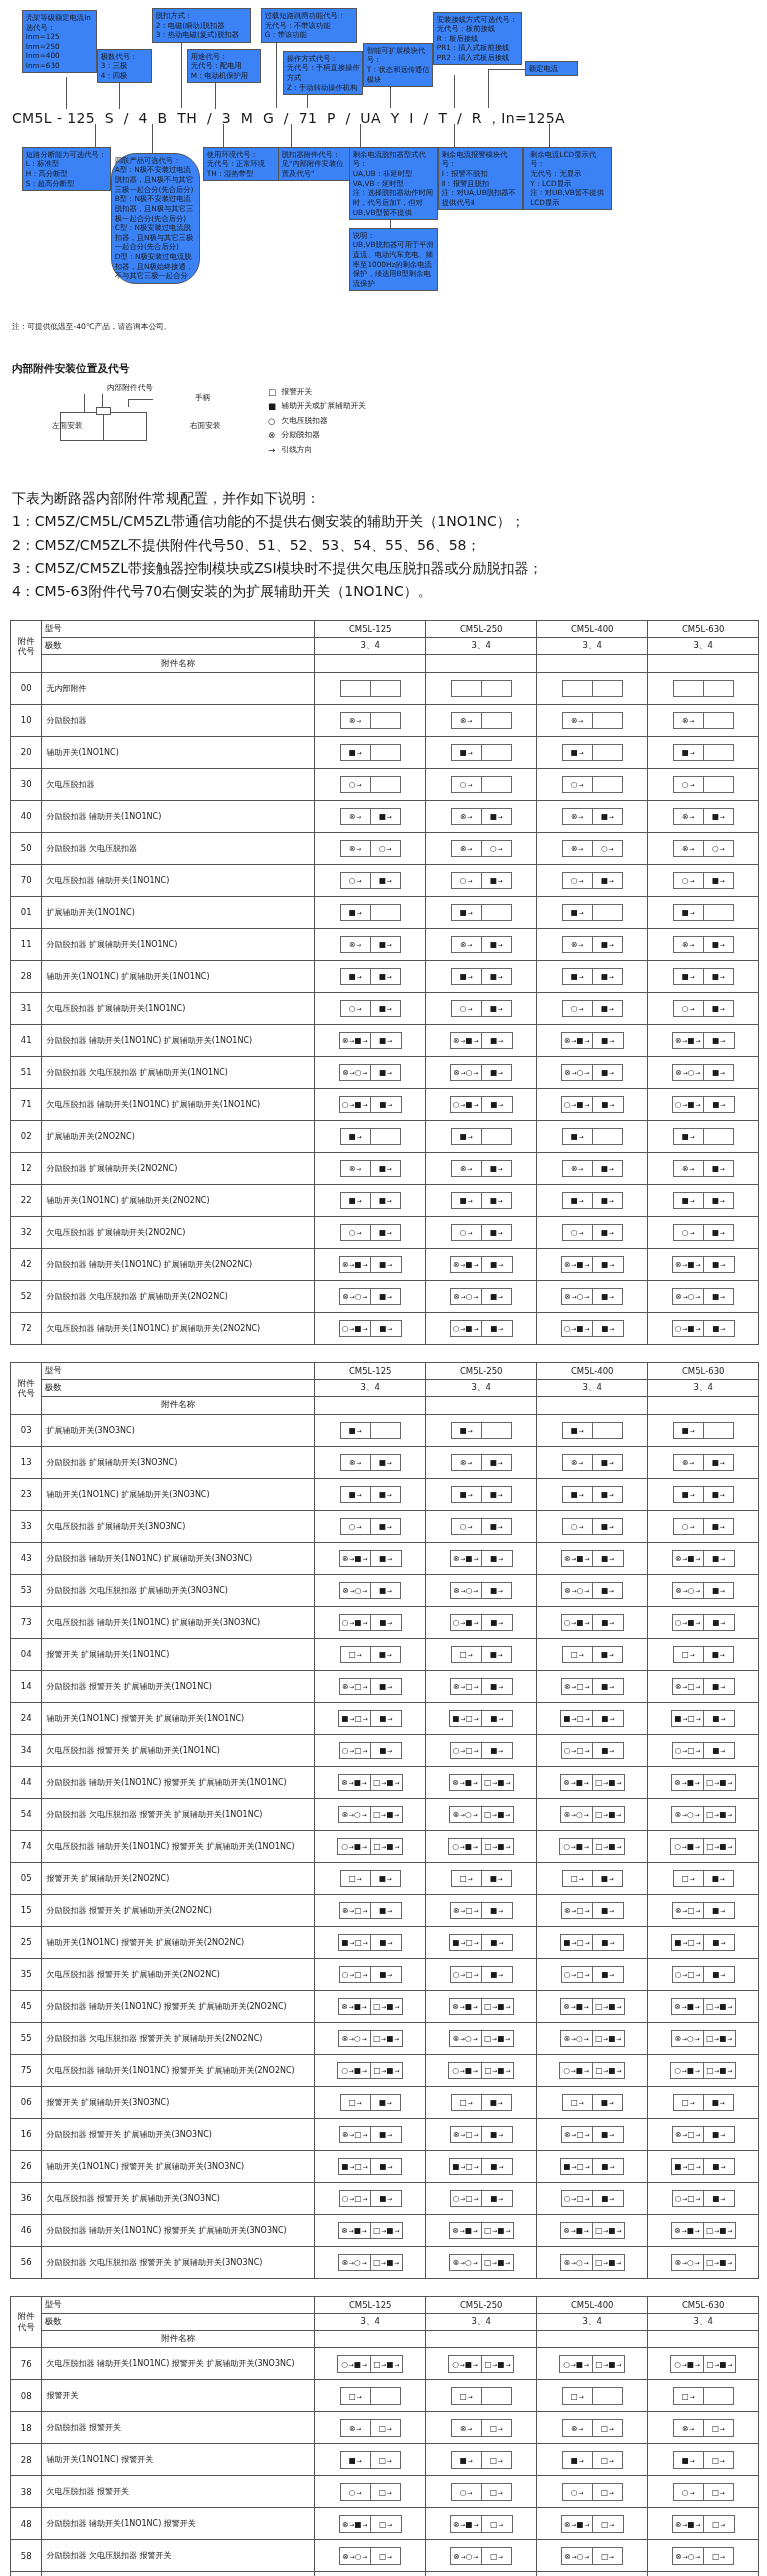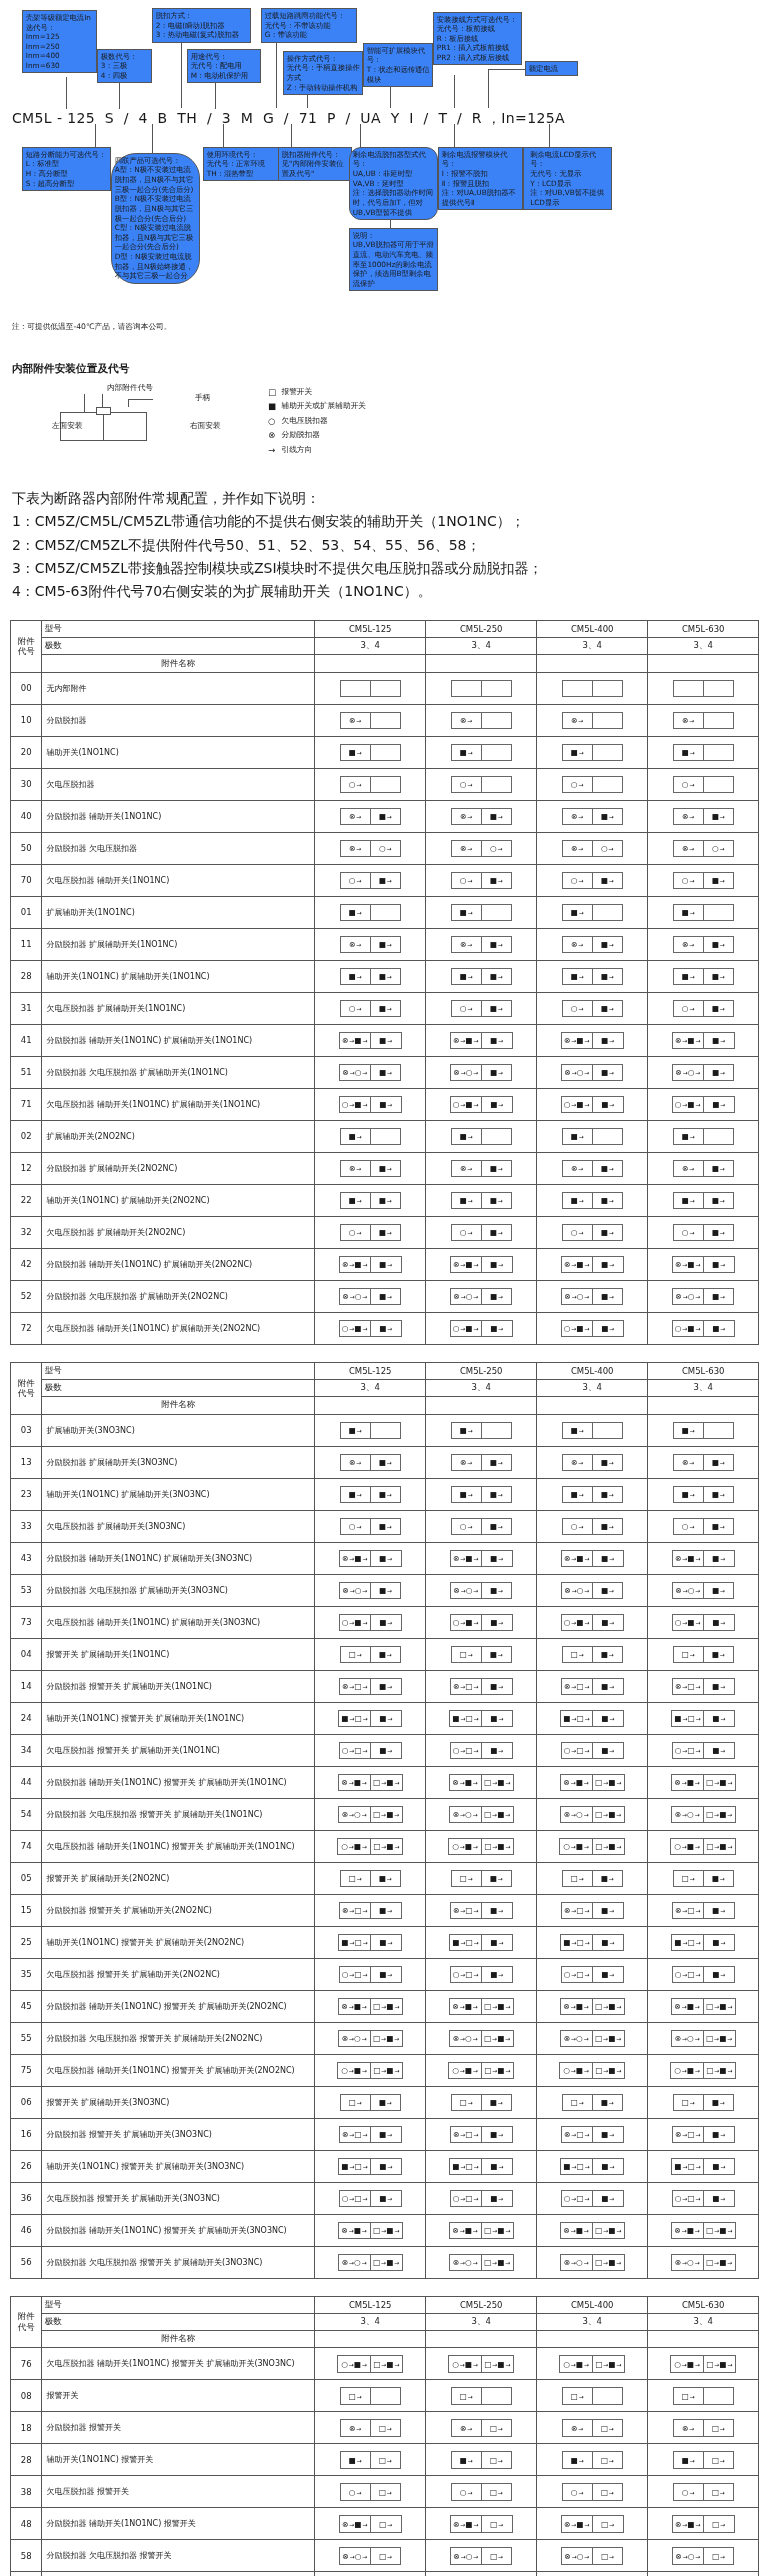--- a/index.html
+++ b/index.html
@@ -141,21 +141,21 @@
     </div>
     <div class="co" style="left:193px;top:142px;width:70px;">
       <div class="co-t">使用环境代号：</div>
       <div class="co-i">无代号：正常环境
 TH：湿热带型</div>
     </div>
     <div class="co" style="left:268px;top:142px;width:67px;">
       <div class="co-t">脱扣器附件代号：</div>
       <div class="co-i">见"内部附件安装位置及代号"</div>
     </div>
-    <div class="co" style="left:339px;top:142px;width:82px;border-radius:12px;">
+    <div class="co" style="left:339px;top:142px;width:82px;">
       <div class="co-t">剩余电流脱扣器型式代号：</div>
       <div class="co-i">UA,UB：非延时型
 VA,VB：延时型
 注：选择脱扣器动作时间时，代号后加T，但对UB,VB型暂不提供</div>
     </div>
     <div class="co" style="left:339px;top:223px;width:82px;">
       <div class="co-t">说明：</div>
       <div class="co-i">UB,VB脱扣器可用于平滑直流、电动汽车充电、频率至1000Hz的剩余电流保护，须选用B型剩余电流保护</div>
     </div>
     <div class="co" style="left:428px;top:142px;width:78px;">

